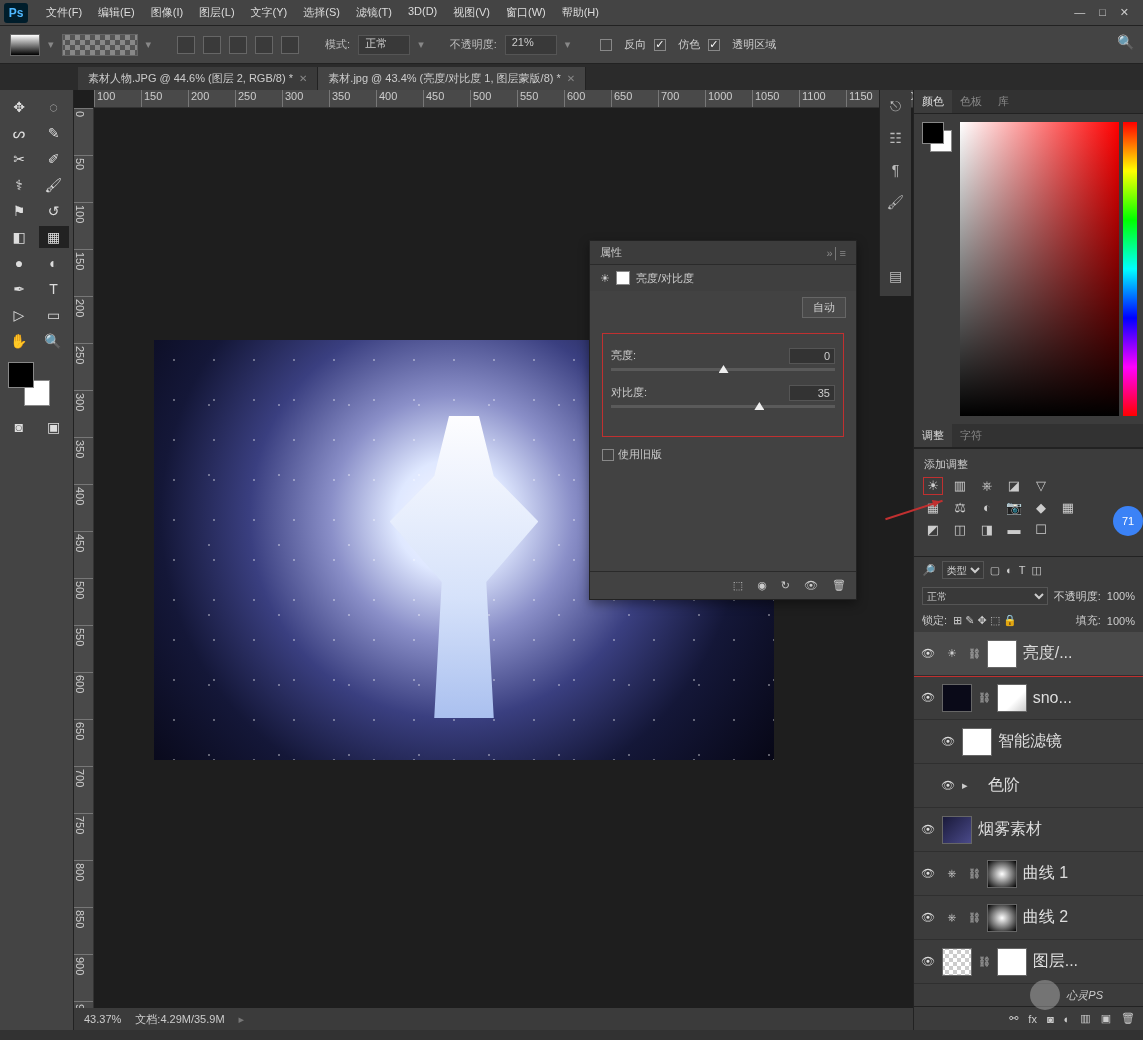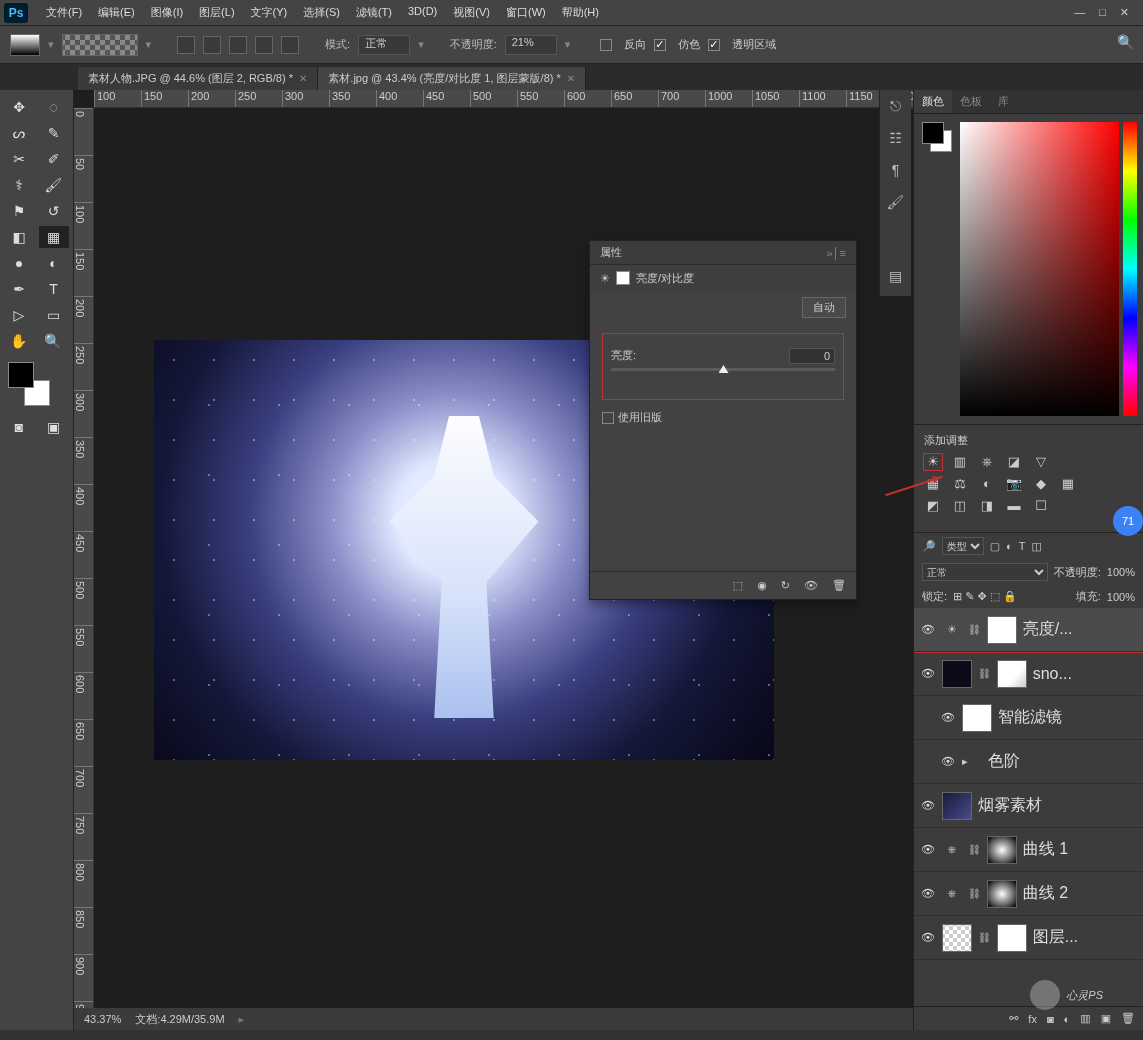--- a/index.html
+++ b/index.html
@@ -244,20 +244,29 @@
         <div class="redbox">
           <div class="sld-row">
             <label>
                 <span>亮度:</span>
                 <span class="val">0</span>
               </label>
             <div class="slider">
                 <div class="thumb" style="left:48%"></div>
               </div>
           </div>
+          <div class="sld-row">
+            <label>
+                <span>对比度:</span>
+                <span class="val">35</span>
+              </label>
+            <div class="slider">
+                <div class="thumb" style="left:64%"></div>
+              </div>
+          </div>
         </div>
         <div style="margin-top:10px"><span class="chk"></span><span>使用旧版</span></div>
       </div>
       <div class="prop-foot">
         <span>⬚</span>
         <span>◉</span>
         <span>↻</span>
         <span>👁</span>
         <span>🗑</span>
       </div>
@@ -287,20 +296,24 @@
     </div>
     <div class="color-panel">
       <div class="bigsw">
           <div class="b1"></div>
           <div class="b0"></div>
         </div>
       <div class="picker"></div>
       <div class="hue"></div>
     </div>
 
+    <div class="panel-tabs">
+      <span class="act">调整</span>
+        <span>字符</span>
+    </div>
     <div class="adj-panel" style="position:relative">
       <div>添加调整</div>
       <div class="arrow-ann"></div>
       <div class="ic-row">
         <span class="ic hl">☀</span>
         <span class="ic">▥</span>
         <span class="ic">⎈</span>
         <span class="ic">◪</span>
         <span class="ic">▽</span>
       </div>

